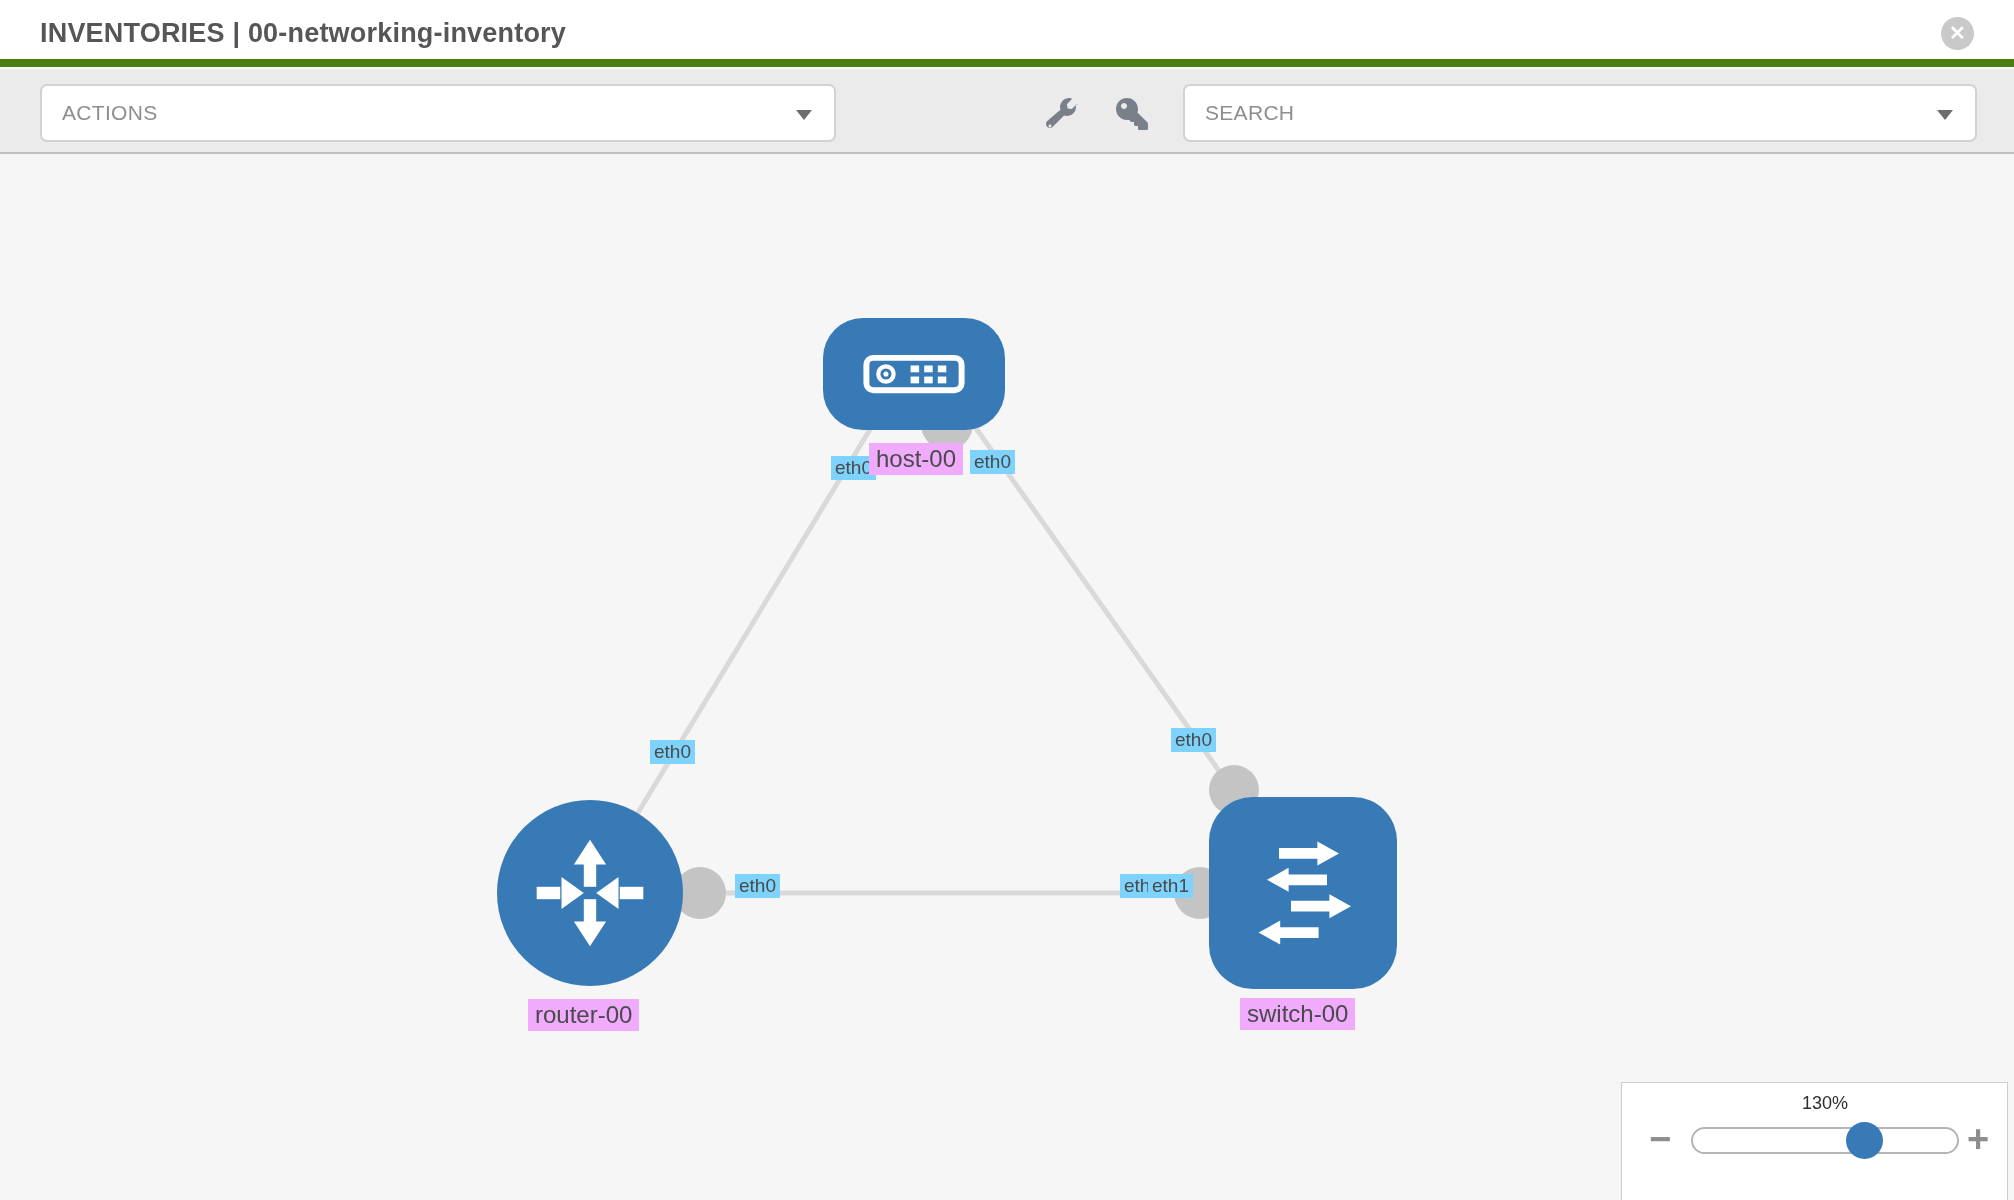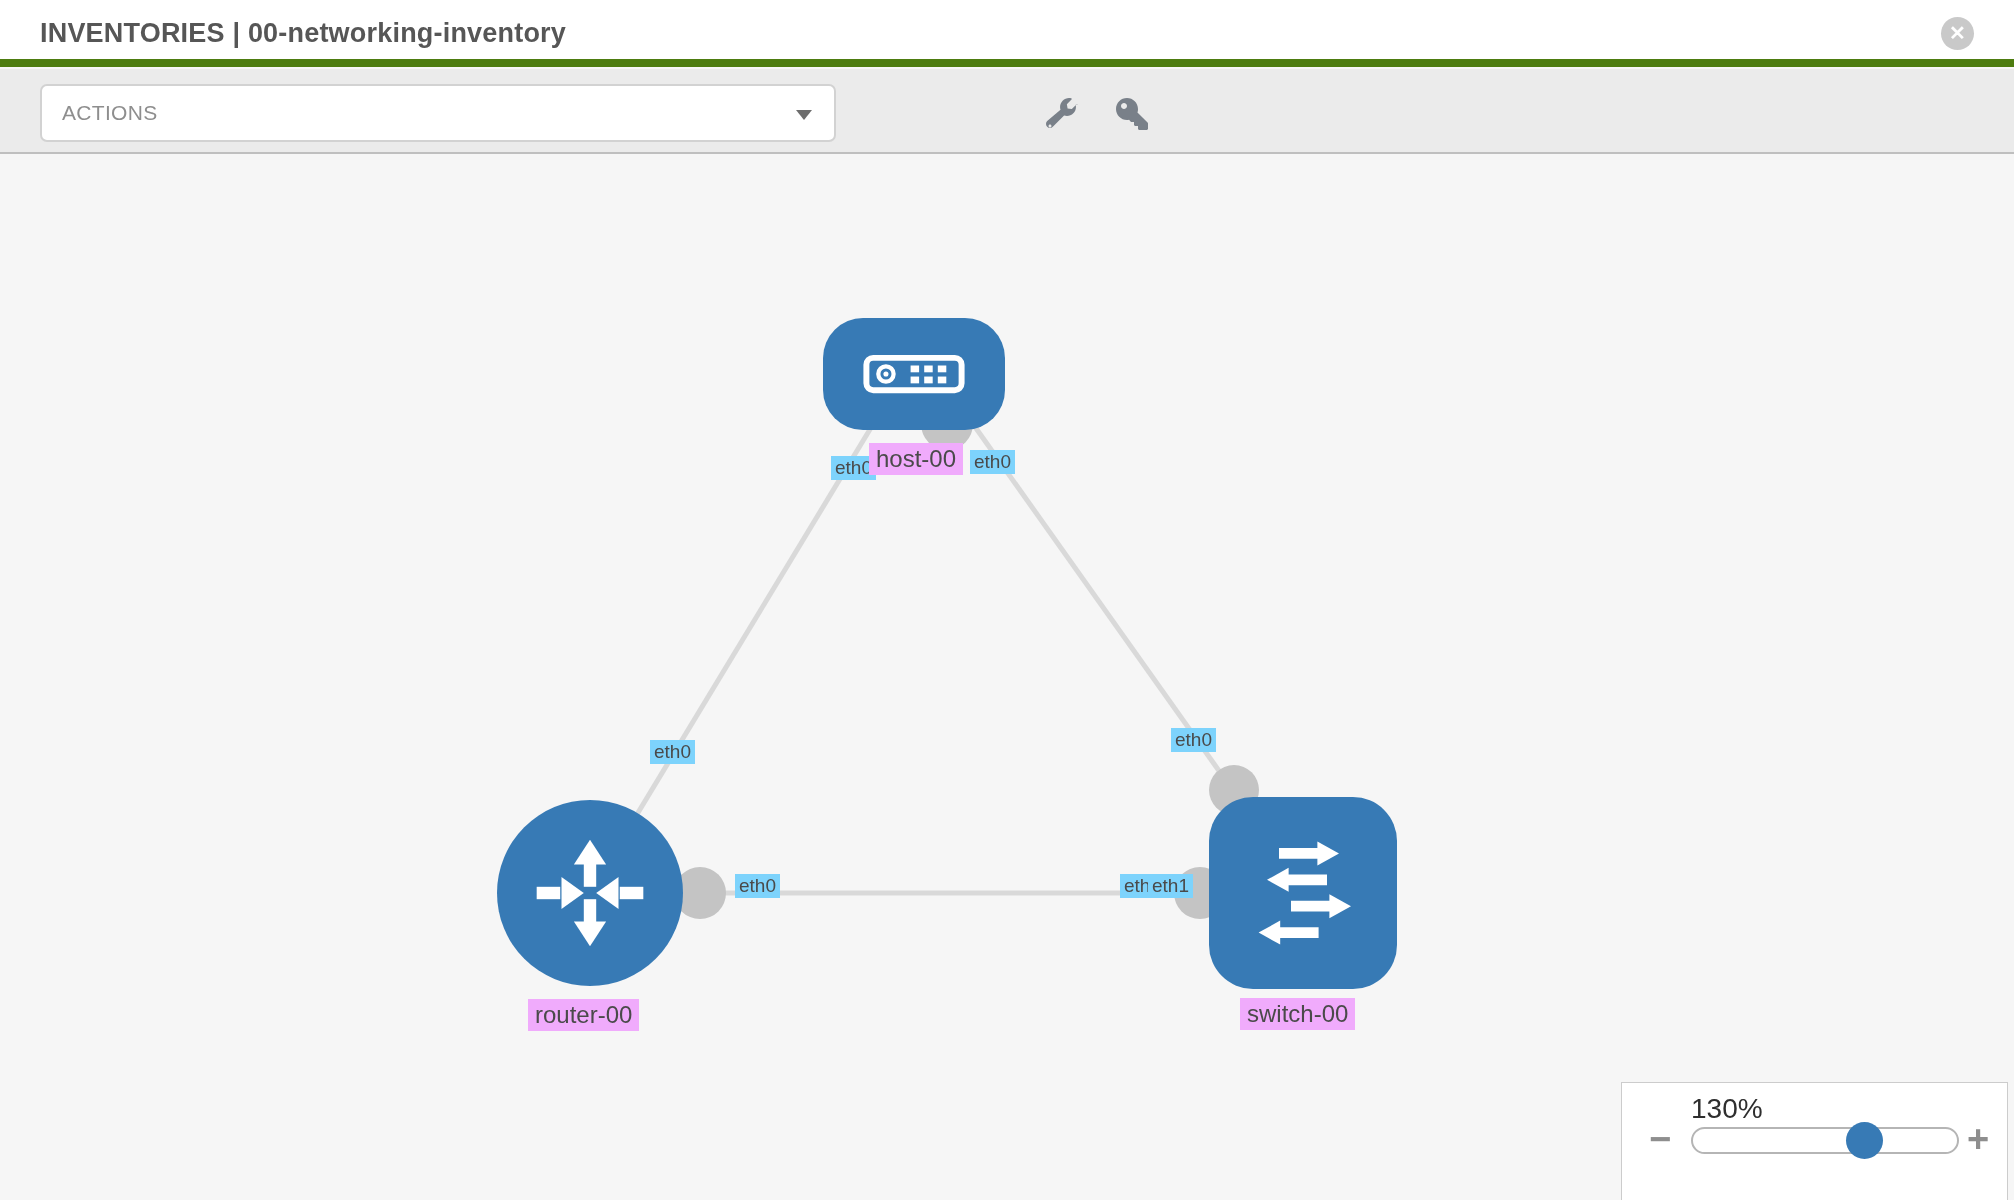--- a/index.html
+++ b/index.html
@@ -81,21 +81,21 @@
     position: absolute; background: #7dd3fc; color: #4a4a4a;
     font-size: 19px; padding: 1px 4px; white-space: nowrap; text-align: center;
   }
   
   .zoom-panel {
     position: absolute; left: 1621px; top: 1082px; width: 387px; height: 130px;
     background: #ffffff; border: 1px solid #cccccc;
   }
   .zoom-value {
     position: absolute; left: 69px; top: 10px; width: 268px;
-    text-align: left; font-size: 28px; color: #2e2e2e;
+    text-align: center; font-size: 18px; color: #2e2e2e;
   }
   .zoom-minus, .zoom-plus {
     position: absolute; top: 36px; font-size: 38px; font-weight: bold;
     color: #8e8e8e; cursor: pointer; line-height: 40px;
   }
   .zoom-minus { left: 27px; }
   .zoom-plus  { left: 345px; }
   .zoom-track {
     position: absolute; left: 69px; top: 44px; width: 268px; height: 27px;
     background: #ffffff; border: 2px solid #b5b5b5; border-radius: 14px;
@@ -129,20 +129,24 @@
   </div>
 
   <div class="tool-icon tool-key">
     <svg viewBox="0 0 512 512">
       <g transform="translate(512,0) scale(-1,1)">
         <path d="M512 176.001C512 273.203 433.202 352 336 352c-11.22 0-22.19-1.062-32.827-3.069l-24.012 27.014A23.999 23.999 0 0 1 261.223 384H224v40c0 13.255-10.745 24-24 24h-40v40c0 13.255-10.745 24-24 24H24c-13.255 0-24-10.745-24-24v-78.059c0-6.365 2.529-12.47 7.029-16.971l161.802-161.802C163.108 219.582 160 198.169 160 176 160 78.798 238.797.001 335.999 0 433.488-.001 512 78.511 512 176.001zM336 128c0 26.51 21.49 48 48 48s48-21.49 48-48-21.49-48-48-48-48 21.49-48 48z"></path>
       </g>
     </svg>
   </div>
 
+  <div class="dropdown dd-search">
+    <span class="dd-label">SEARCH</span>
+    <span class="caret"></span>
+  </div>
 </div>
 
 <div class="canvas">
 
   <svg class="links-svg">
     <line class="link" x1="872" y1="270" x2="636" y2="660"></line>
     <line class="link" x1="973" y1="268" x2="1234" y2="636"></line>
     <line class="link" x1="700" y1="737" x2="1200" y2="737"></line>
     <circle class="endpoint" cx="947" cy="268" r="26"></circle>
     <circle class="endpoint" cx="700" cy="737" r="26"></circle>

